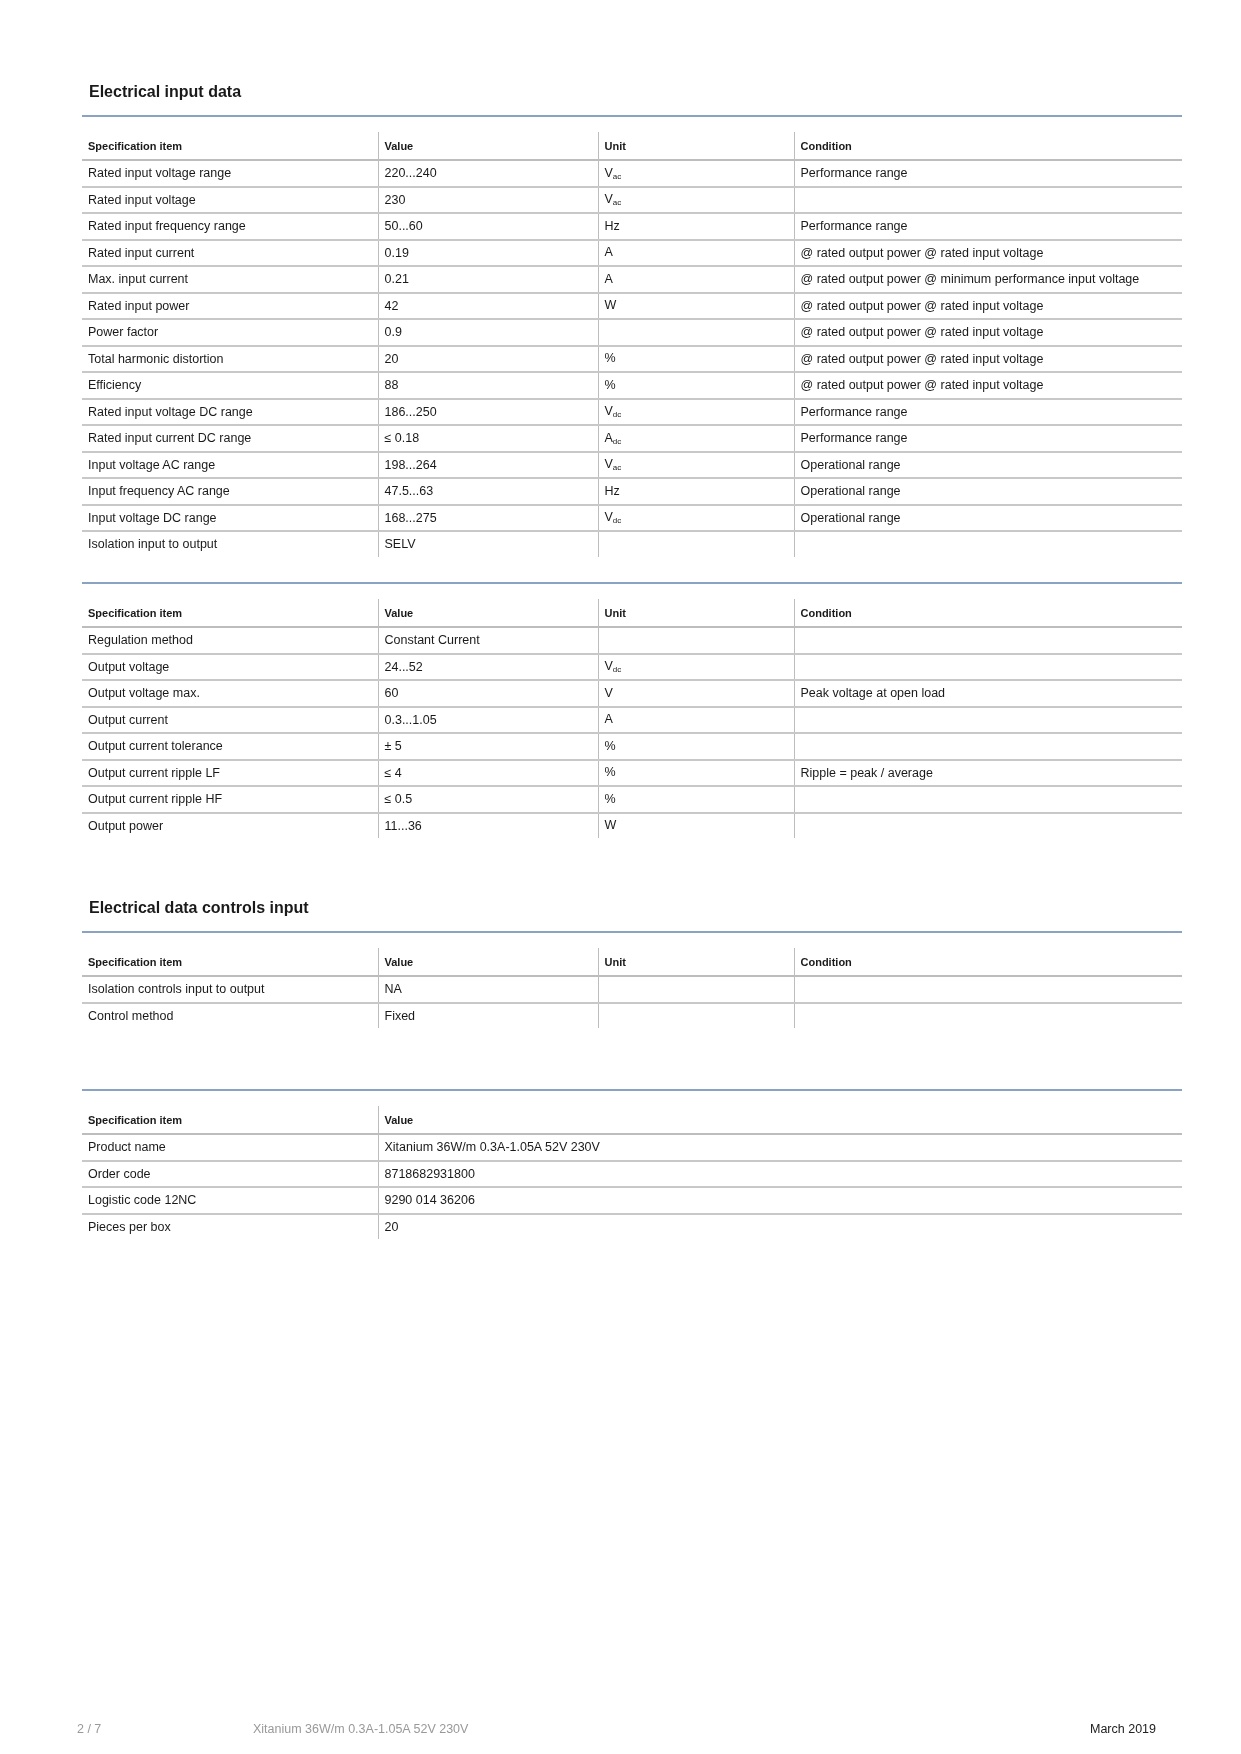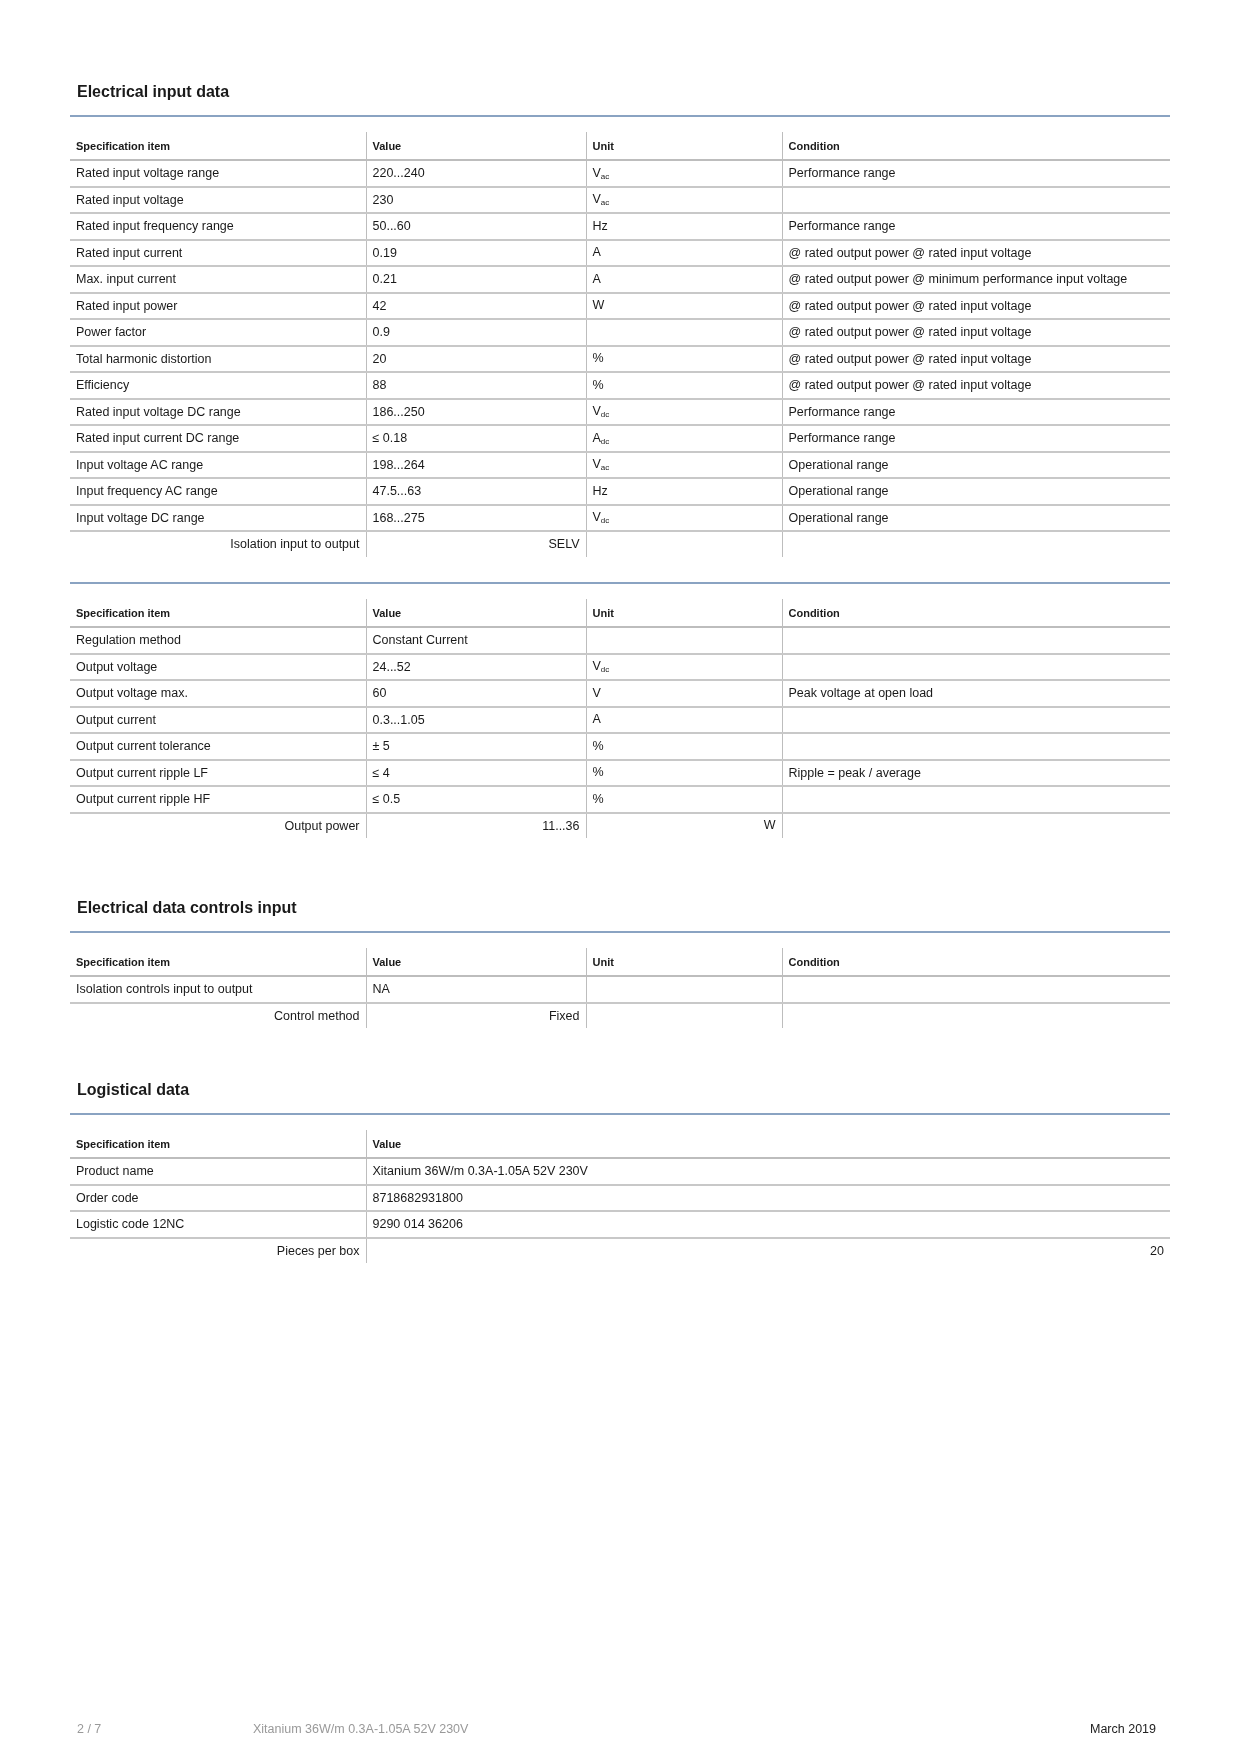--- a/index.html
+++ b/index.html
@@ -1,25 +1,25 @@
 <!DOCTYPE html>
 <html><head>
 <meta charset="utf-8">
 <style>
   html, body { margin: 0; padding: 0; background: #ffffff; }
   body { width: 1241px; height: 1754px; position: relative; font-family: "Liberation Sans", "DejaVu Sans", sans-serif; color: #1a1a1a; }
   .page { position: absolute; left: 70px; top: 0; width: 1100px; }
-  .section { position: absolute; left: 0; width: 1100px; }
+  .section { position: absolute; left: 12px; width: 1100px; }
   .section-title { font-size: 16px; font-weight: bold; margin: 0 0 0 7px; height: 24px; line-height: 24px; }
   .title-rule { height: 2px; background: #8aa3c2; margin-top: 11px; }
   table { border-collapse: collapse; width: 1100px; margin-top: 15px; table-layout: fixed; }
   th, td { text-align: left; padding: 0 6px; vertical-align: middle; }
   th { font-size: 11px; font-weight: bold; height: 27px; border-bottom: 2px solid #bdbdbd; }
   td { font-size: 12.5px; height: 24.5px; border-bottom: 2px solid #c8c8c8; }
-  tr:last-child td { border-bottom: none; text-align: right; }
+  tr:last-child td { border-bottom: none; }
   th + th, td + td { border-left: 1.5px solid #bdbdbd; }
   col.c1 { width: 296px; }
   col.c2 { width: 220px; }
   col.c3 { width: 196px; }
   col.c4 { width: 388px; }
   .logi col.c2 { width: 804px; }
   sub { font-size: 8px; vertical-align: -2px; }
   .footer { position: absolute; top: 1710px; font-size: 12.5px; color: #999; margin-top: 12px; }
   .footer.date { color: #222; }
 </style>
@@ -240,21 +240,20 @@
             <td>Control method</td>
             <td>Fixed</td>
             <td><span></span><sub></sub></td>
             <td></td>
           </tr>
         </tbody>
     </table>
   </div>
 
   <div class="section logi" style="top:1078px;">
-    <div class="section-title">Logistical data</div>
     <div class="title-rule"></div>
     <table>
       <colgroup>
           <col class="c1">
           <col class="c2">
         </colgroup>
       <thead>
         <tr>
           <th>Specification item</th>
           <th>Value</th>

